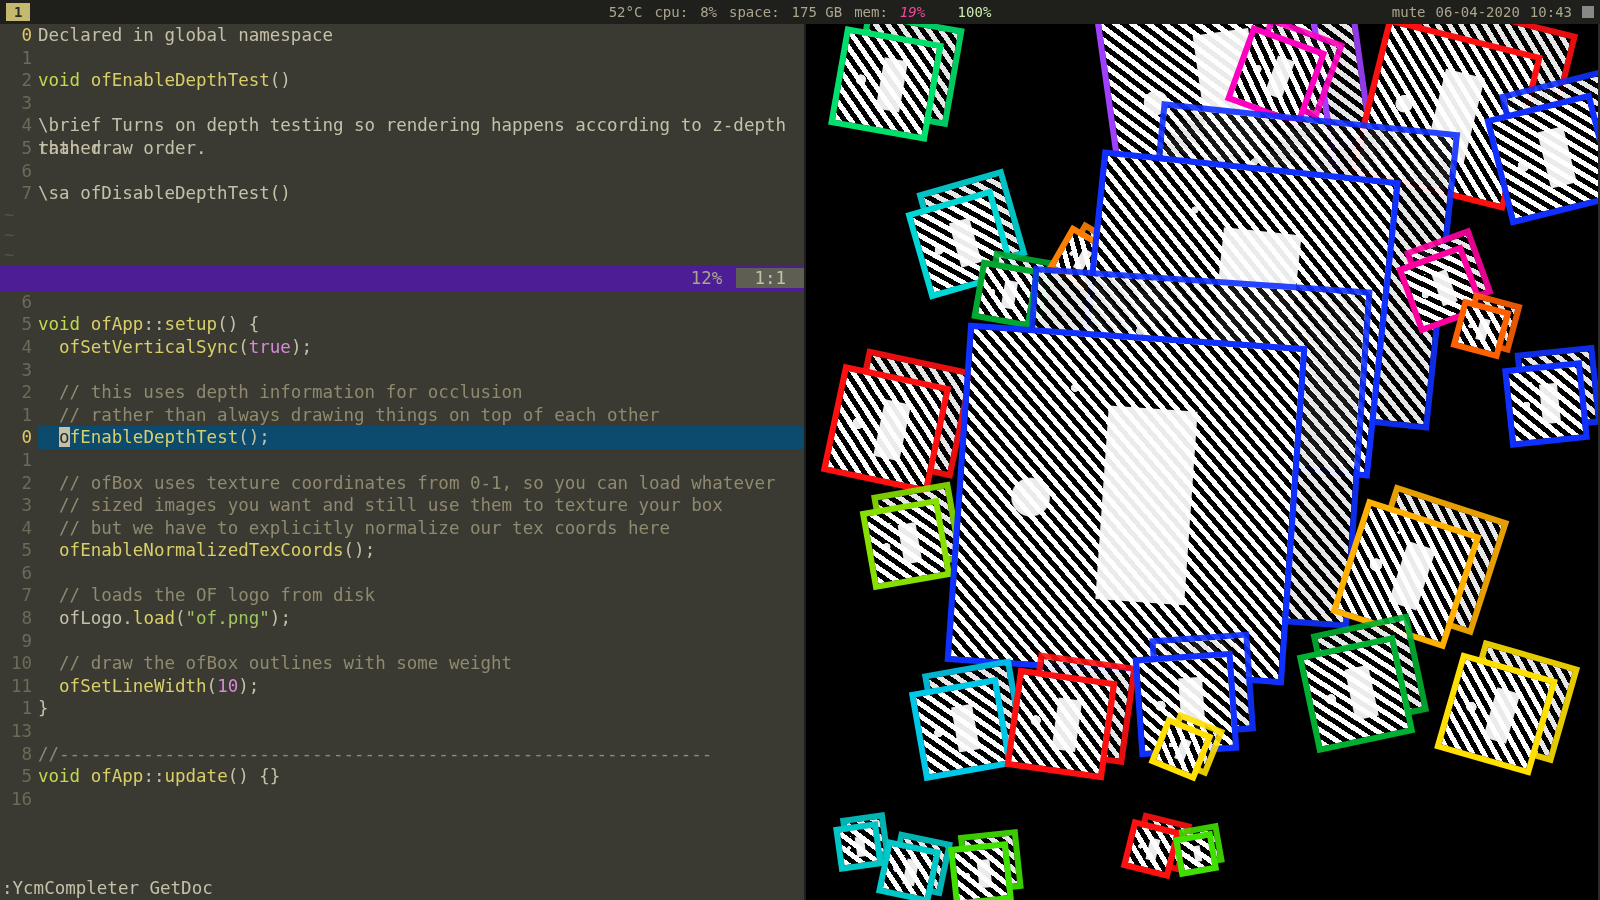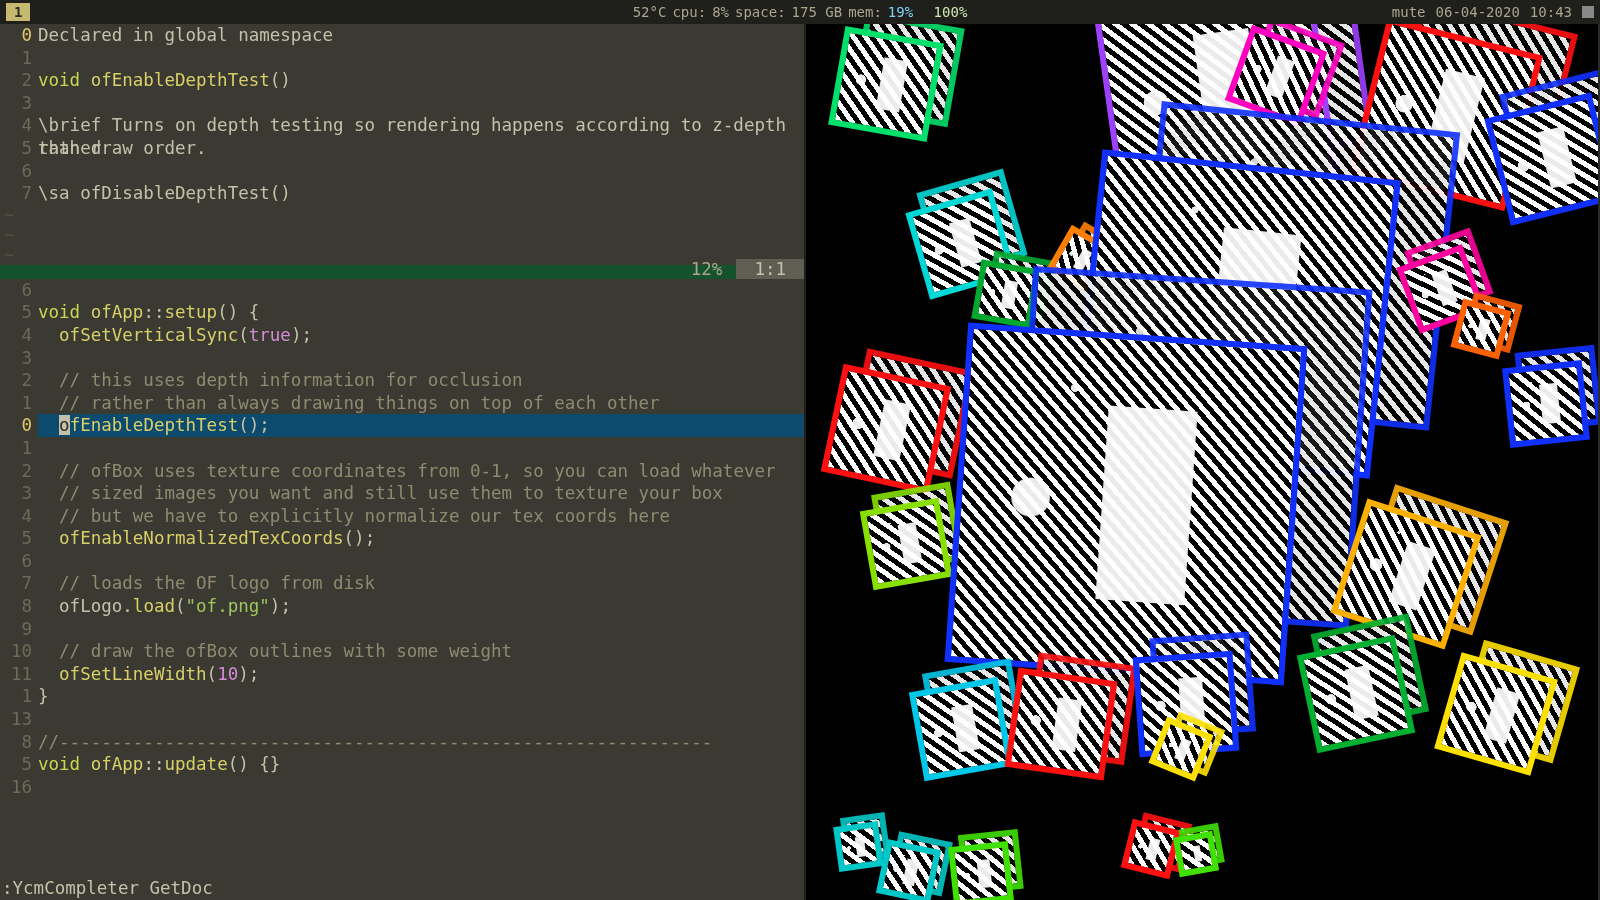--- a/index.html
+++ b/index.html
@@ -26,25 +26,25 @@
     background: #c5b86f;
     color: #2b2b28;
     padding: 1px 8px;
     font-weight: bold;
   }
   .topbar .center {
     position: absolute;
     left: 50%;
     transform: translateX(-50%);
     display: flex;
-    gap: 6px;
+    gap: 12px;
     text-align: center;
   }
   .topbar .battery { color: #cdeab0; }
-  .topbar .mempct { color: #7dd3fc; }
+  .topbar .mempct { color: #ec4899; font-style: italic; }
   .topbar .right {
     margin-left: auto;
     display: flex;
     gap: 10px;
     align-items: center;
   }
   .main {
     display: flex;
     height: 876px;
   }
@@ -76,24 +76,24 @@
   .num { color: #d68bd6; }
   .str { color: #a1c65f; }
   .cmt { color: #8f8a6f; }
   .bool { color: #d68bd6; }
   .cursorblk {
     background: #c5c0a8;
     color: #2b2b28;
   }
   .code .curline { background: #0c4a6e; }
   .status1 {
-    height: 14px;
-    background: #14532d;
-    display: flex;
-    align-items: flex-end;
+    height: 26px;
+    background: #4c1d95;
+    display: flex;
+    align-items: center;
     margin-top: auto;
   }
   .status1 .pct { margin-left: auto; padding: 0 14px; color: #aaa58c;}
   .status1 .pos { background: #5e5e52; padding: 0 18px; color: #c5c0a8;}
   .status2 {
     height: 22.6px;
     background: #4a4a40;
     display: flex;
     align-items: center;
     font-size: 17px;

